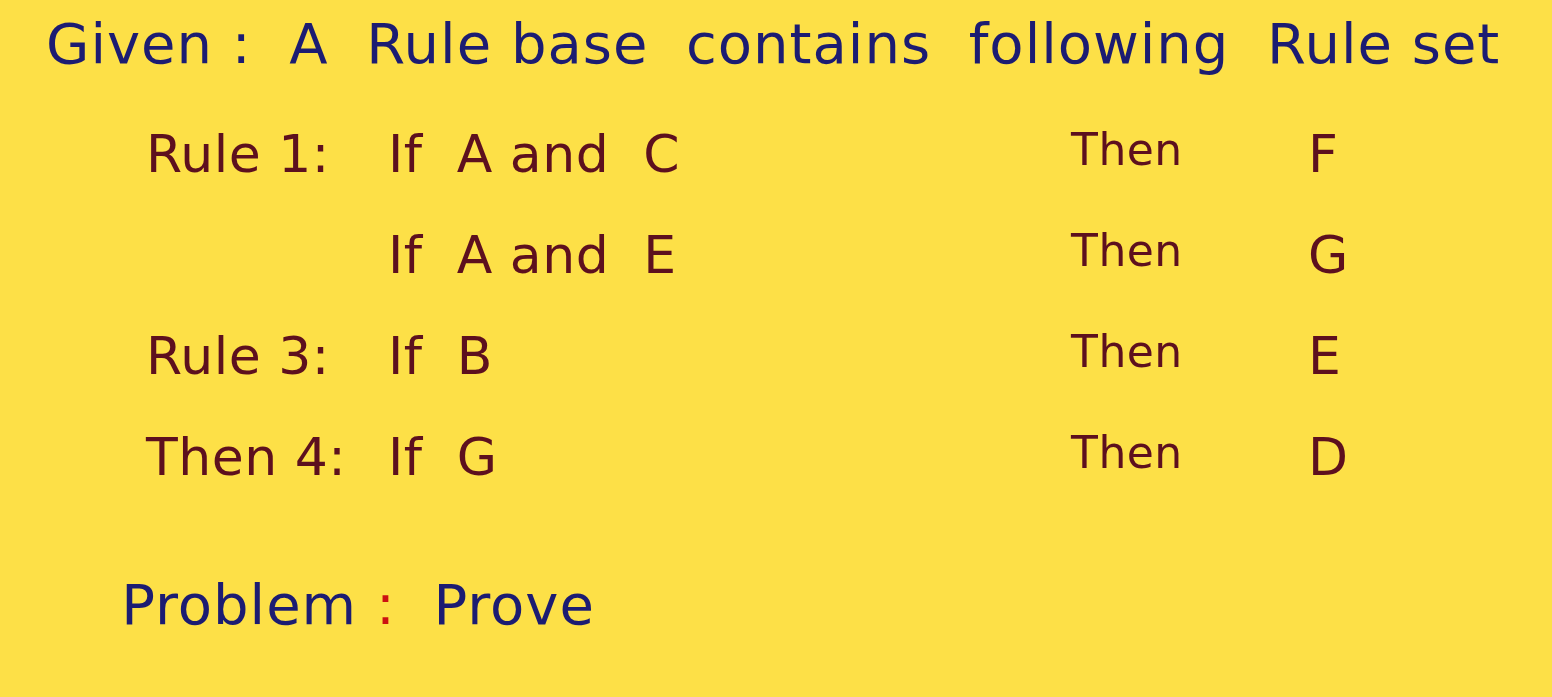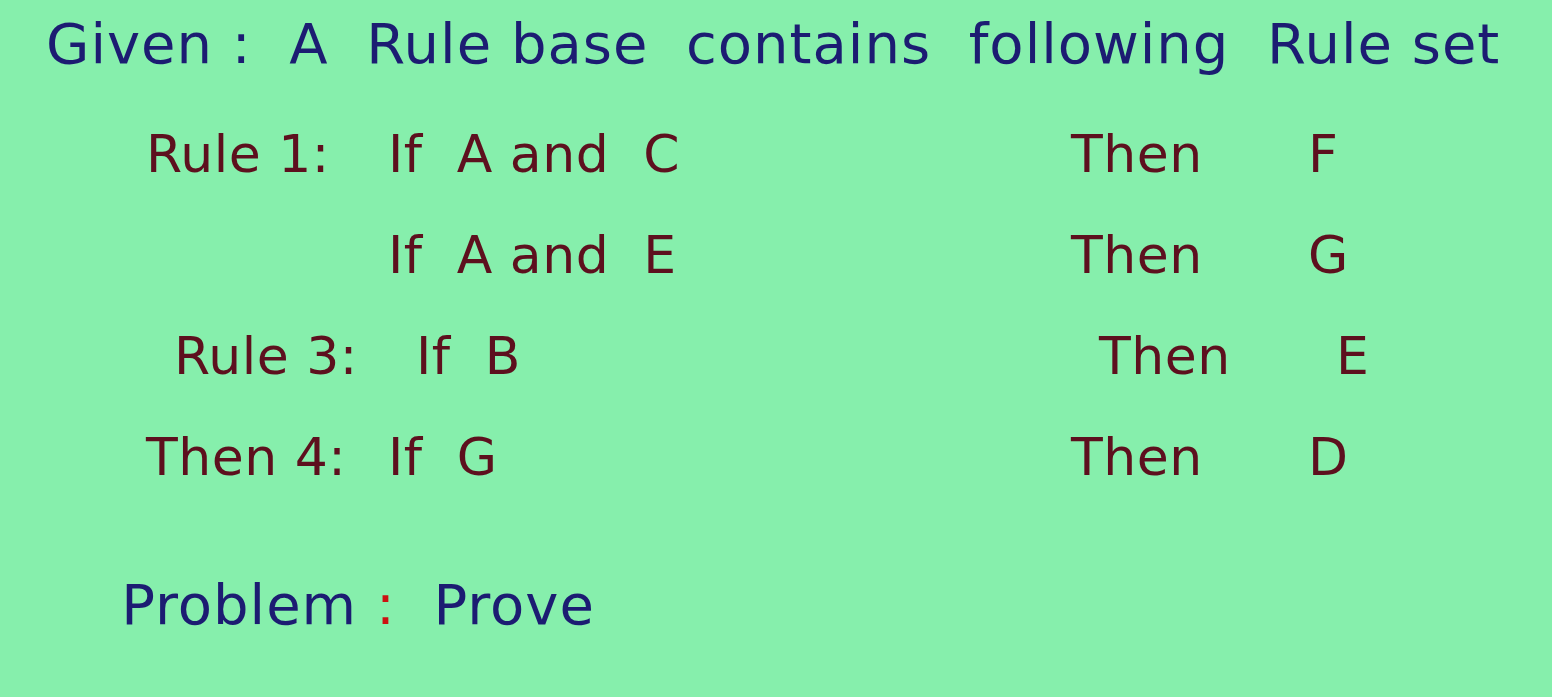--- a/index.html
+++ b/index.html
@@ -8,21 +8,21 @@
     padding: 0;
     background: #ffffff;
   }
   body {
     font-family: "DejaVu Sans", sans-serif;
   }
   #slide {
     position: relative;
     width: 1552px;
     height: 697px;
-    background: #86efac;
+    background: #fde047;
     overflow: hidden;
     font-family: "DejaVu Sans", sans-serif;
     -webkit-font-smoothing: antialiased;
   }
 
   
   .cell {
     position: absolute;
     white-space: pre;
     line-height: 1;
@@ -61,21 +61,21 @@
     top: 0;
     font-size: 52px;
     color: #5d101e;
     white-space: pre;
     letter-spacing: 0.5px;
   }
   .rule-then {
     position: absolute;
     left: 1071px;
     top: 0;
-    font-size: 52px;
+    font-size: 44px;
     color: #5d101e;
     white-space: pre;
     letter-spacing: 0.5px;
   }
   .rule-consequent {
     position: absolute;
     left: 1308px;
     top: 0;
     font-size: 52px;
     color: #5d101e;
@@ -124,21 +124,21 @@
     <span class="rule-then">Then</span>
     <span class="rule-consequent">F</span>
   </div>
 
   <div class="rule-row" style="top:225px;">
     <span class="rule-if">If  A and  E</span>
     <span class="rule-then">Then</span>
     <span class="rule-consequent">G</span>
   </div>
 
-  <div class="rule-row" style="top:326px;margin-left:28px;">
+  <div class="rule-row" style="top:326px;">
     <span class="rule-label">Rule 3:</span>
     <span class="rule-if">If  B</span>
     <span class="rule-then">Then</span>
     <span class="rule-consequent">E</span>
   </div>
 
   <div class="rule-row" style="top:427px;">
     <span class="rule-label">Then 4:</span>
     <span class="rule-if">If  G</span>
     <span class="rule-then">Then</span>

